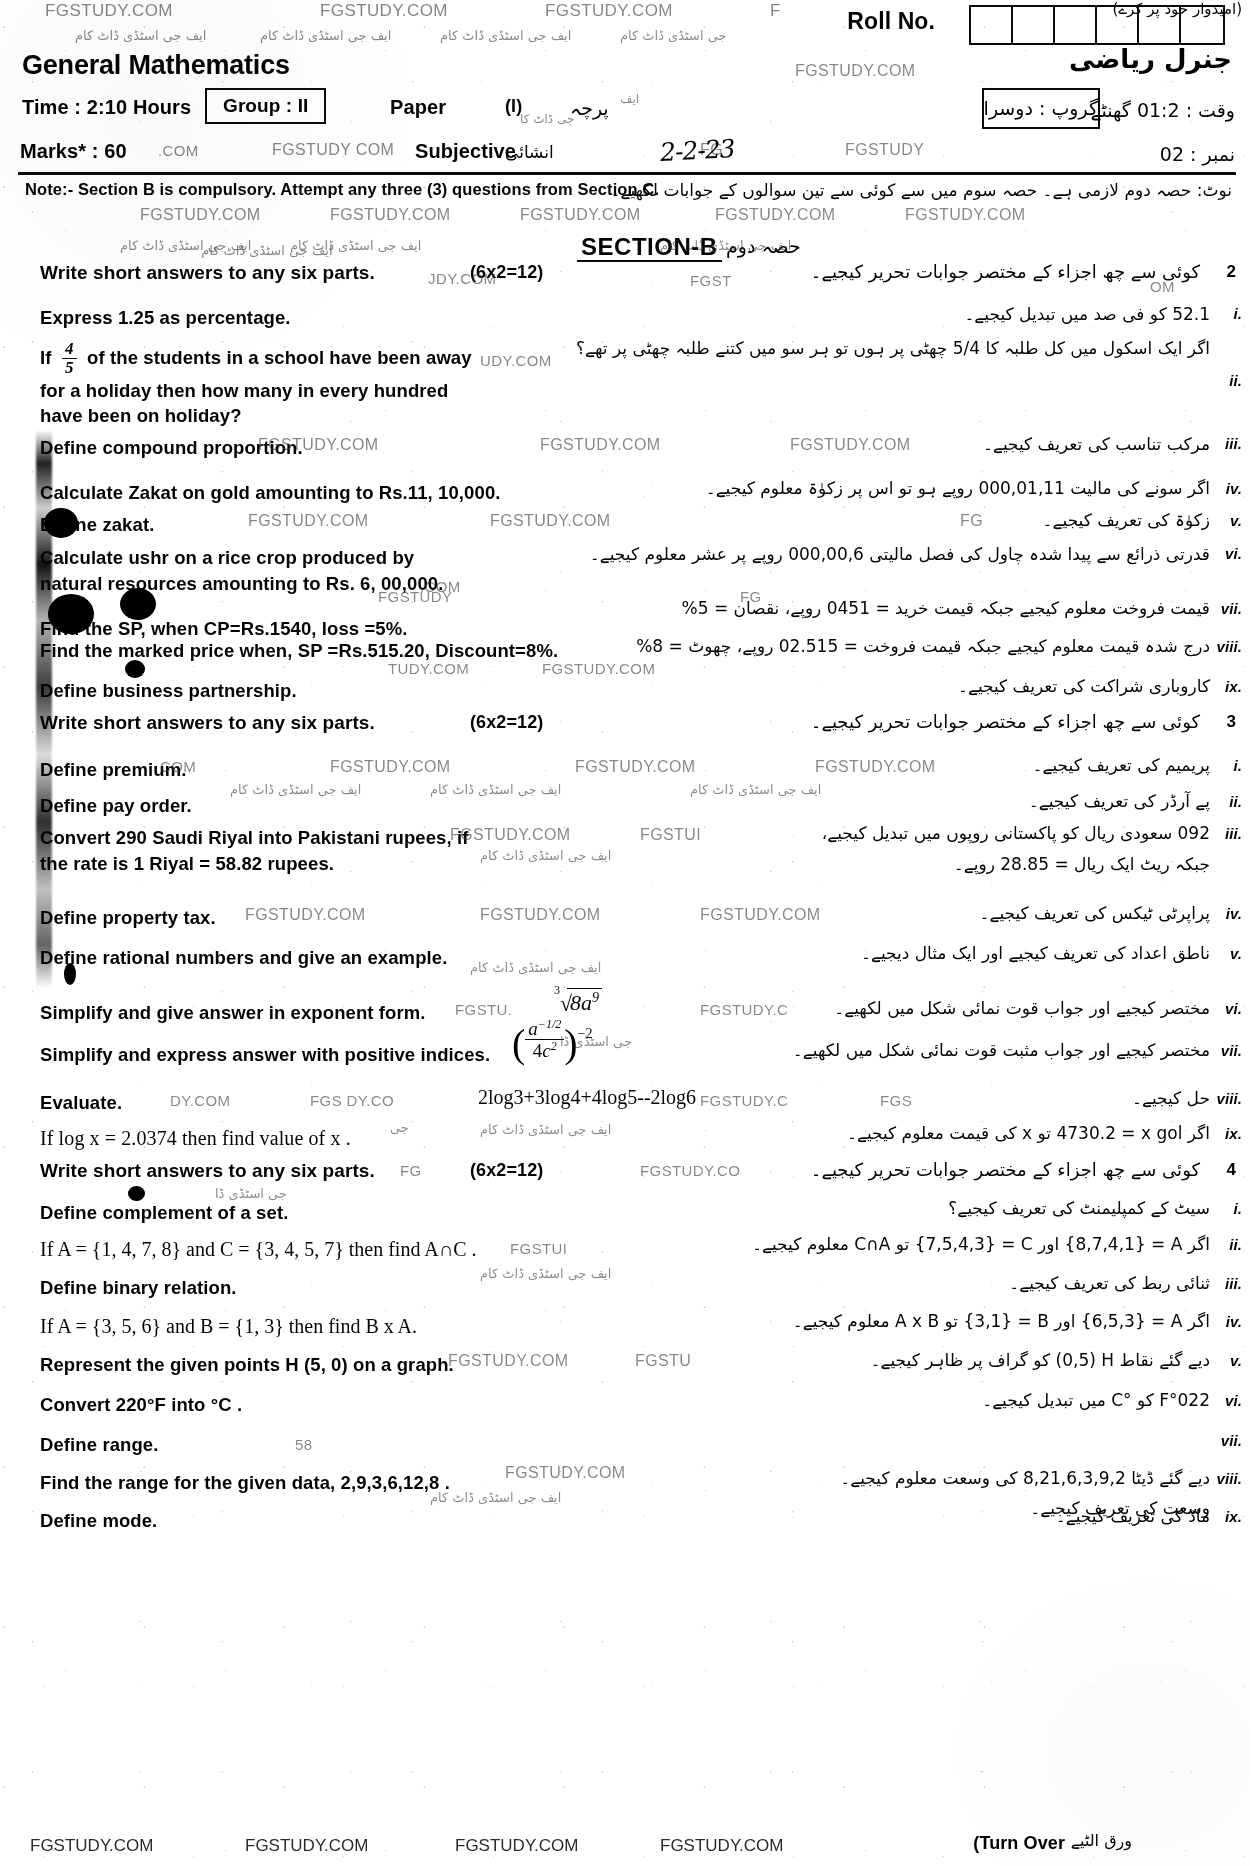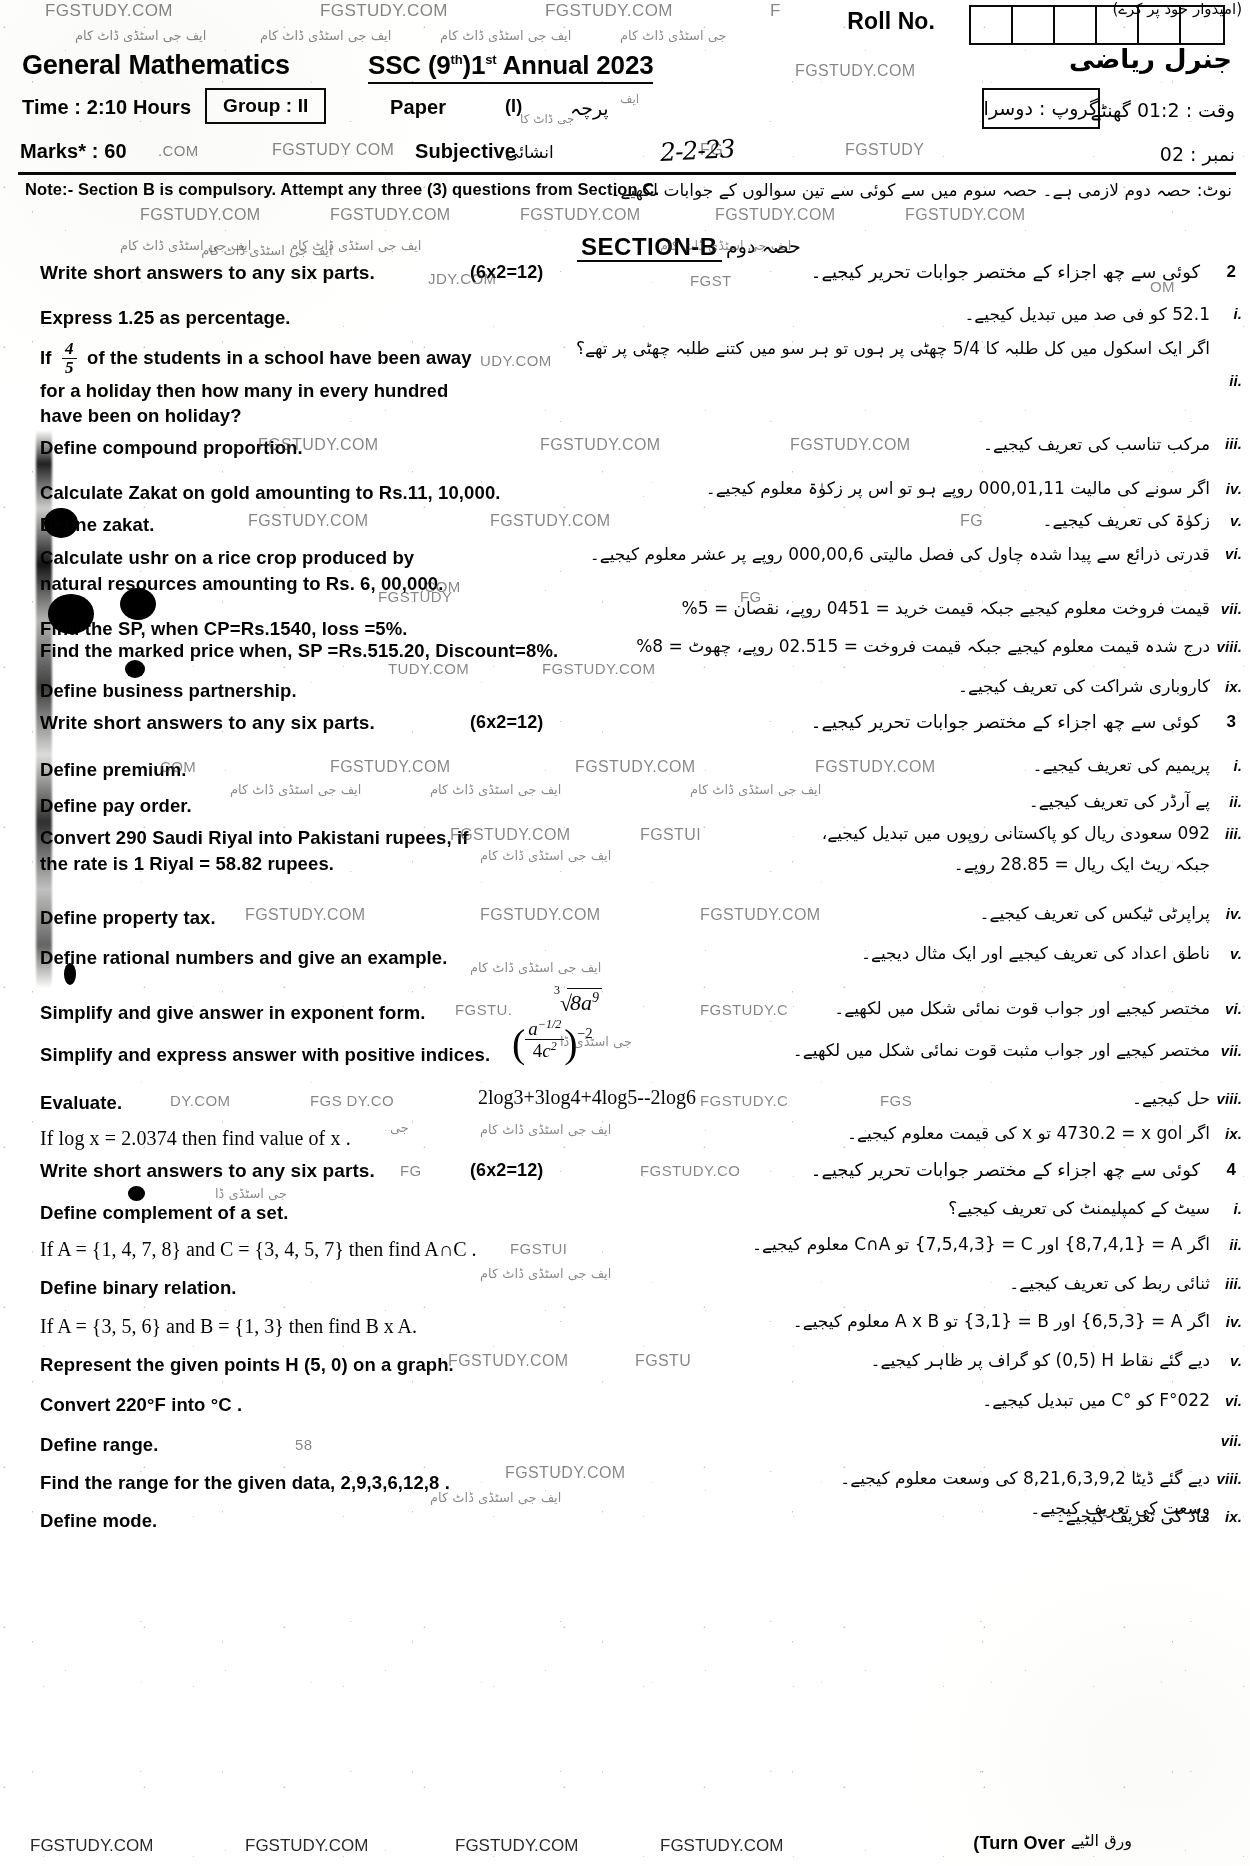--- a/index.html
+++ b/index.html
@@ -175,21 +175,20 @@
       <i></i>
       <i></i>
       <i></i>
       <i></i>
       <i></i>
     </div>
     <span class="urdu cand-note">(امیدوار خود پر کرے)</span>
 
     <span class="eng subj-en">General Mathematics</span>
     <span class="urdu subj-ur">جنرل ریاضی</span>
-    <span class="eng exam-title"><span>SSC (9</span><sup>th</sup><span>)1</span><sup>st</sup><span> Annual 2023</span></span>
     <span class="wm" style="left:795px; top:62px; font-size:16px;">FGSTUDY.COM</span>
 
     <div class="row2">
       <span class="eng time-en">Time  :  2:10 Hours</span>
       <span class="eng grp-box">Group : II</span>
       <span class="eng paper-en">Paper</span>
       <span class="eng paper-no">(I)</span>
       <span class="urdu" style="position:absolute; left:570px; top:6px; font-size:19px;">پرچہ</span>
       <span class="wm-u" style="left:620px; top:4px; font-size:12px;">ایف</span>
       <span class="wm-u" style="left:520px; top:24px; font-size:12px;">جی ڈاٹ کا</span>

